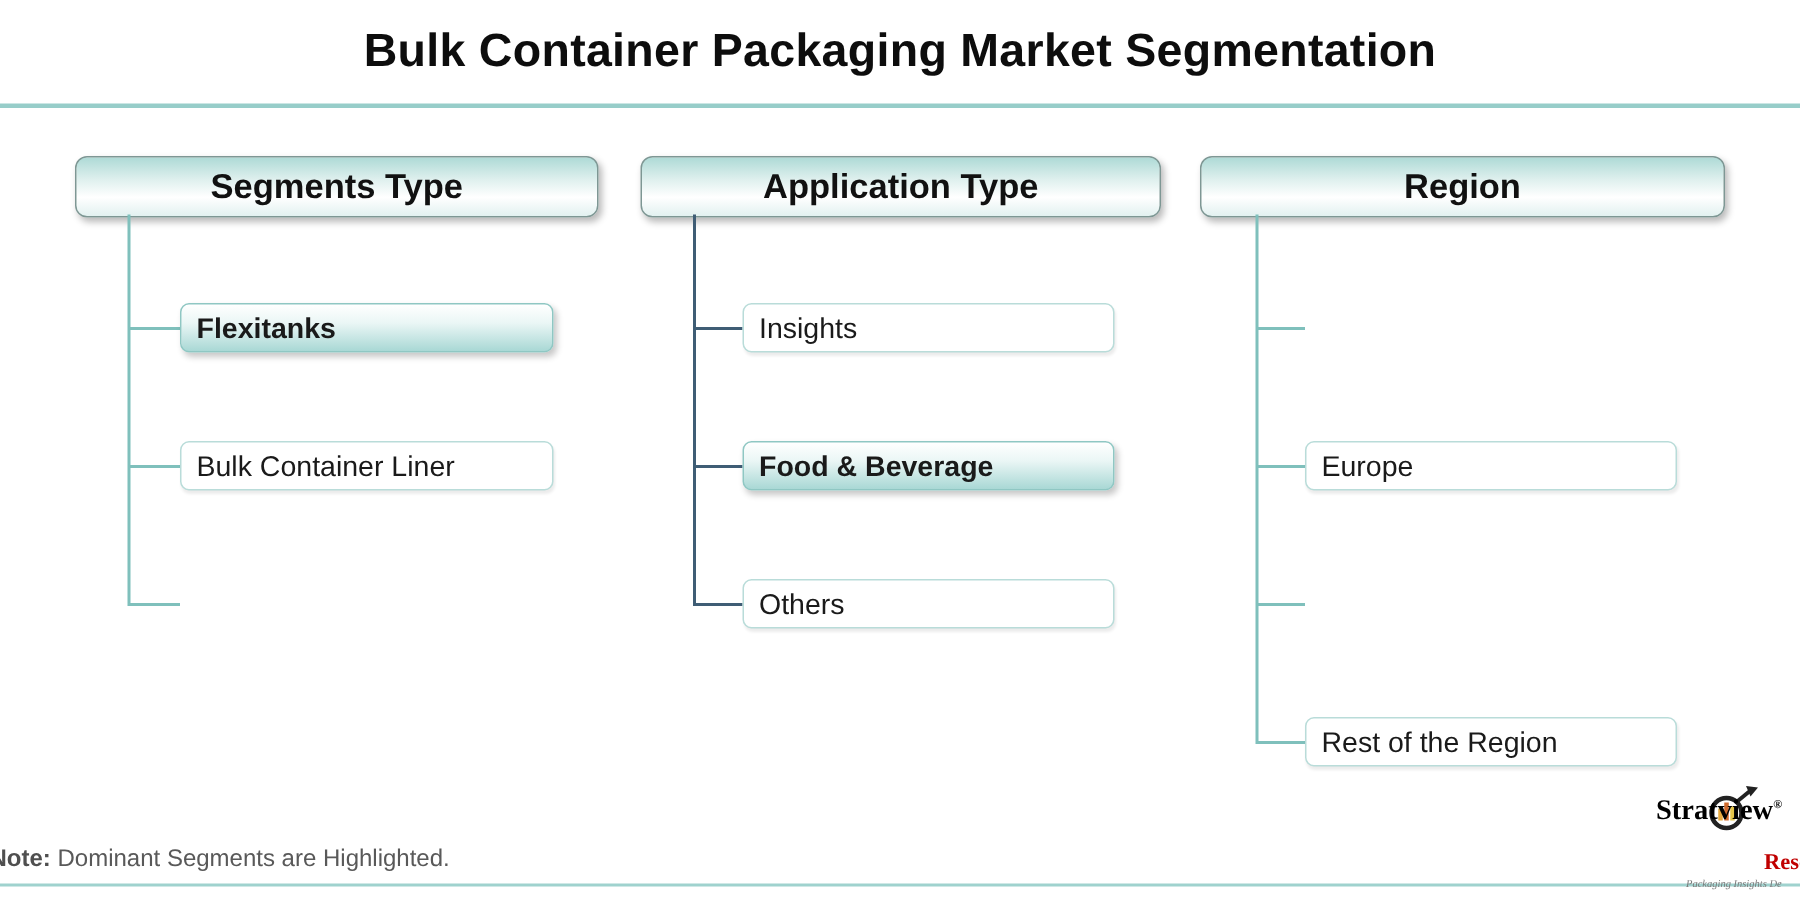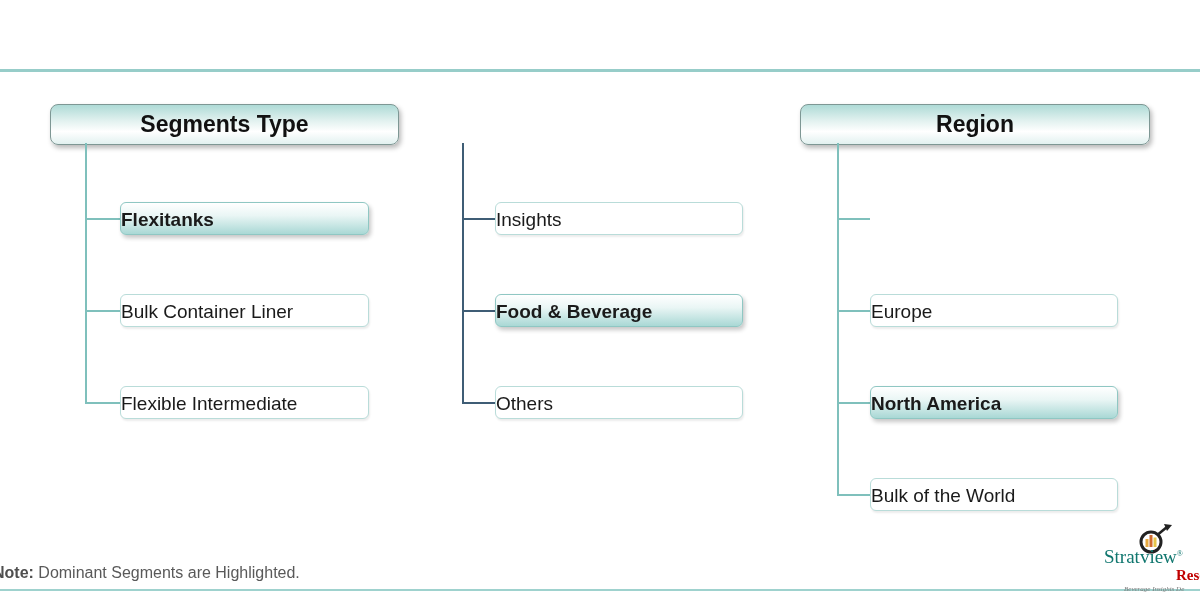--- a/index.html
+++ b/index.html
@@ -27,90 +27,90 @@
 
   .vline{position:absolute;width:2px;top:143px;}
   .stub{position:absolute;height:2px;}
   .teal{background:#7fc0bc;}
   .navy{background:#3f5d75;}
 
   .item-box{
     position:absolute;height:33px;width:248px;border-radius:6px;
     background:#ffffff;border:1px solid #b9dcd9;
     box-shadow:1px 2px 2px rgba(0,0,0,.08);
-    font-size:19px;color:#1a1a1a;line-height:33px;box-sizing:border-box;
+    font-size:19px;color:#1a1a1a;line-height:33px;padding-left:10px;box-sizing:border-box;
     white-space:nowrap;
   }
   .item-box.hl{
     font-weight:bold;border:1px solid #8fc7c3;
     background:linear-gradient(180deg,#ffffff 0%,#eaf6f5 40%,#a9d8d5 100%);
     box-shadow:2px 3px 4px rgba(0,0,0,.22);
   }
   .c1{left:120px;width:249px;}
   .c2{left:495px;}
   .c3{left:870px;}
   .r1{top:202px;} .r2{top:294px;} .r3{top:386px;} .r4{top:478px;}
 
   .note{
     position:absolute;left:-7px;top:564px;font-size:16px;color:#595959;white-space:nowrap;
   }
   .note b{color:#4f4f4f;}
 
   .logo{position:absolute;left:1104px;top:524px;width:120px;font-family:"Liberation Serif", serif;}
   .logo .glass{position:absolute;left:34px;top:0;}
-  .logo .brand{position:absolute;left:0;top:22px;font-size:19px;font-weight:normal;color:#0f766e;white-space:nowrap;}
+  .logo .brand{position:absolute;left:0;top:6px;font-size:19px;font-weight:bold;color:#000000;white-space:nowrap;}
   .logo .brand sup{font-size:8px;}
   .logo .word2{position:absolute;left:36px;top:43px;font-size:15px;font-weight:bold;color:#c00000;white-space:nowrap;margin-left:36px;}
   .logo .tagline{position:absolute;left:20px;top:61px;font-size:7px;font-style:italic;color:#7a7a7a;white-space:nowrap;}
 </style>
 </head>
 <body>
 
 <div class="stage">
 
+  <div class="page-title">Bulk Container Packaging Market Segmentation</div>
   <div class="top-divider"></div>
 
   <div class="header-box h1x">Segments Type</div>
   <div class="vline teal" style="left:85px;height:261px;"></div>
   <div class="stub teal" style="left:86px;top:218px;width:34px;"></div>
   <div class="stub teal" style="left:86px;top:310px;width:34px;"></div>
   <div class="stub teal" style="left:86px;top:402px;width:34px;"></div>
   <div class="item-box c1 r1 hl">Flexitanks</div>
   <div class="item-box c1 r2">Bulk Container Liner</div>
-  <div class="item-box c1 r3">Flexible Intermediate</div>
 
+  <div class="header-box h2x">Application Type</div>
   <div class="vline navy" style="left:462px;height:261px;"></div>
   <div class="stub navy" style="left:463px;top:218px;width:32px;"></div>
   <div class="stub navy" style="left:463px;top:310px;width:32px;"></div>
   <div class="stub navy" style="left:463px;top:402px;width:32px;"></div>
   <div class="item-box c2 r1">Insights</div>
   <div class="item-box c2 r2 hl">Food &amp; Beverage</div>
   <div class="item-box c2 r3">Others</div>
 
   <div class="header-box h3x">Region</div>
   <div class="vline teal" style="left:837px;height:353px;"></div>
   <div class="stub teal" style="left:838px;top:218px;width:32px;"></div>
   <div class="stub teal" style="left:838px;top:310px;width:32px;"></div>
   <div class="stub teal" style="left:838px;top:402px;width:32px;"></div>
   <div class="stub teal" style="left:838px;top:494px;width:32px;"></div>
   <div class="item-box c3 r2">Europe</div>
-  <div class="item-box c3 r3 hl">North America</div>
-  <div class="item-box c3 r4">Bulk of the World</div>
+  <div class="item-box c3 r4">Rest of the Region</div>
 
   <div class="note"><b>Note:</b><span> Dominant Segments are Highlighted.</span></div>
 
   <div class="bottom-divider"></div>
 
   <div class="logo">
     <svg class="glass" width="36" height="30" viewBox="0 0 36 30">
       <line x1="20.5" y1="10" x2="29" y2="3" stroke="#222222" stroke-width="2.6"></line>
       <polygon points="26,0 34,1 29,7" fill="#222222"></polygon>
       <circle cx="13" cy="18" r="10" fill="#ffffff" stroke="#222222" stroke-width="3"></circle>
       <rect x="7.5" y="15" width="3" height="8" fill="#e8aa3f"></rect>
       <rect x="11.5" y="11" width="3" height="12" fill="#cf6a2e"></rect>
       <rect x="15.5" y="13.5" width="3" height="9.5" fill="#e6c64a"></rect>
     </svg>
     <div class="brand"><span>Stratview</span><sup>®</sup></div>
     <div class="word2">Research</div>
-    <div class="tagline">Beverage Insights De</div>
+    <div class="tagline">Packaging Insights De</div>
   </div>
 
 </div>
 
 </body></html>

